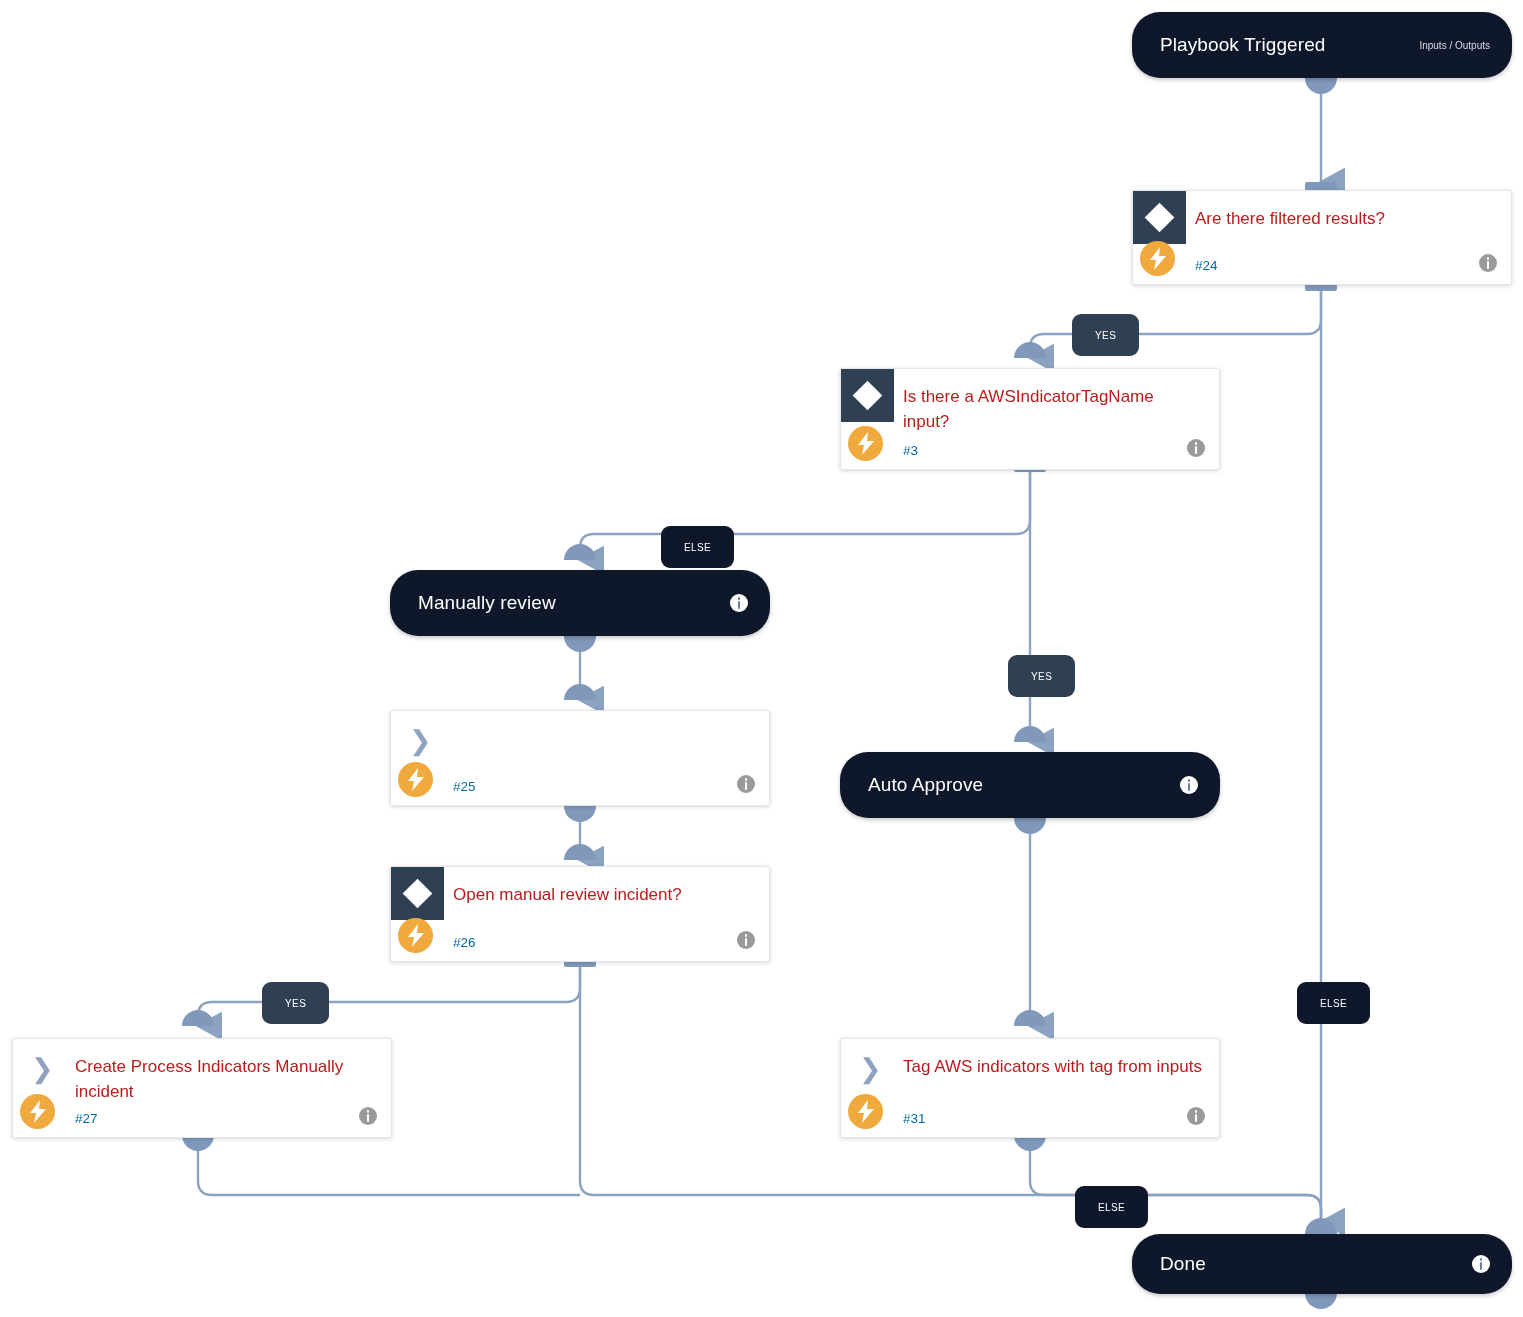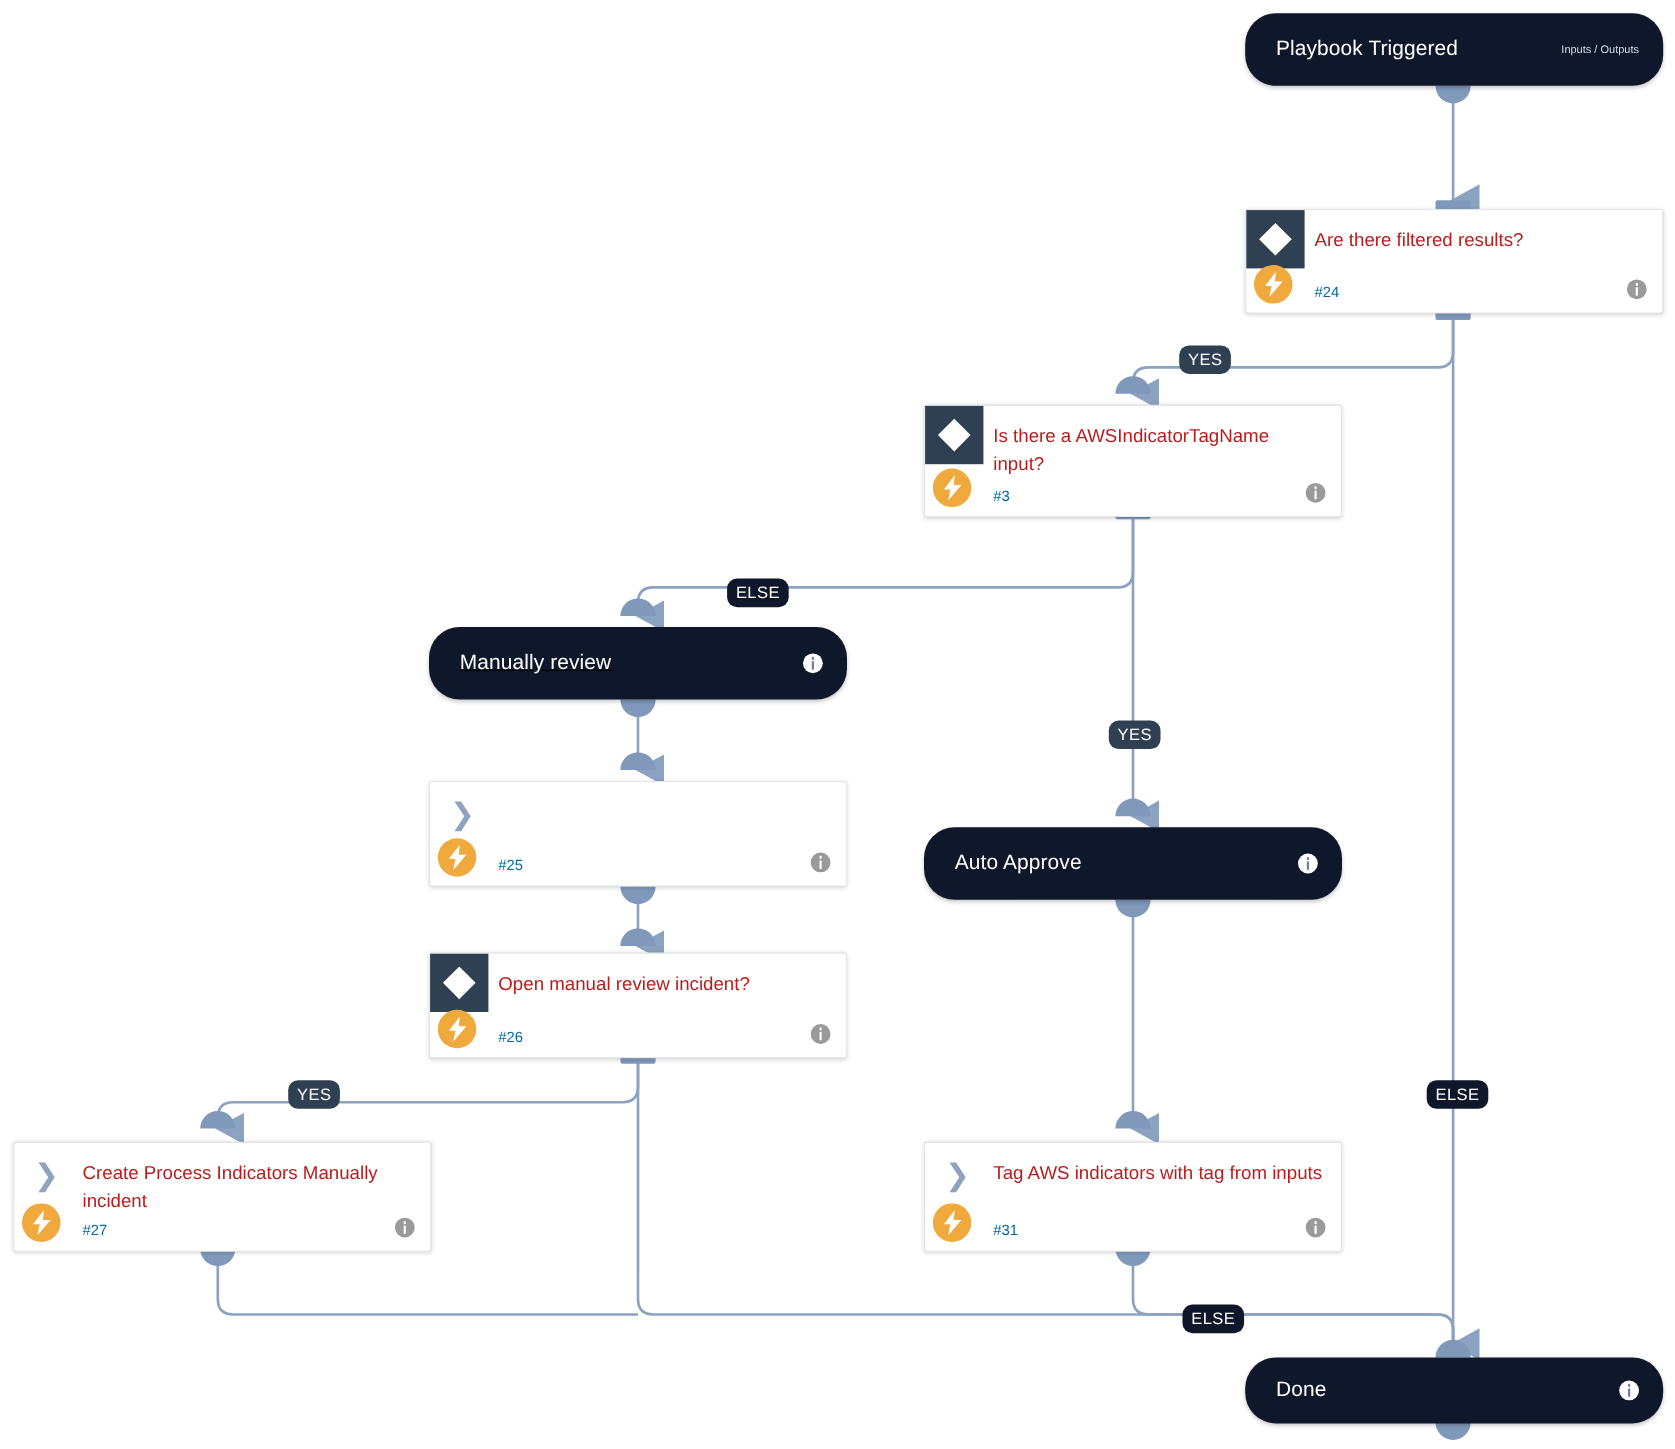--- a/index.html
+++ b/index.html
@@ -163,30 +163,30 @@
   .card .info {
     position: absolute;
     right: 14px;
     bottom: 12px;
   }
 
   
   .chip {
     position: absolute;
     box-sizing: border-box;
-    height: 26px;
+    height: 42px;
     min-width: 44px;
     border-radius: 9px;
     display: flex;
     align-items: center;
     justify-content: center;
     color: #ffffff;
-    font-size: 15px;
+    font-size: 10px;
     letter-spacing: 0.4px;
-    padding: 0 8px;
+    padding: 0 23px;
     z-index: 4;
   }
   .chip-yes { background: #2e4052; }
   .chip-else { background: #0f172a; margin-top: 12px; }
   .chip-under { z-index: 2; }
 </style>
 </head>
 <body>
 
 <div id="canvas">
@@ -285,21 +285,21 @@
       <svg width="18" height="23" viewBox="0 0 18 23">
           <path d="M11 0 L1 13 L7 13 L5 23 L17 9 L10 9 Z" fill="#ffffff"></path>
         </svg>
     </span>
     <span class="num">#3</span>
     <span class="info info-dark"></span>
   </div>
 
   <div class="chip chip-else" style="left:661px; top:514px;">ELSE</div>
 
-  <div class="pill" style="left:390px; top:570px; width:380px; height:66px;text-decoration:underline;">
+  <div class="pill" style="left:390px; top:570px; width:380px; height:66px;">
     <span class="pill-title">Manually review</span>
     <span class="info info-light" style="position:relative; margin-left:auto;"></span>
   </div>
 
   <div class="card" style="left:390px; top:710px; width:380px; height:96px;">
     <span class="chev">❯</span>
     <span class="bolt">
       <svg width="18" height="23" viewBox="0 0 18 23">
           <path d="M11 0 L1 13 L7 13 L5 23 L17 9 L10 9 Z" fill="#ffffff"></path>
         </svg>

